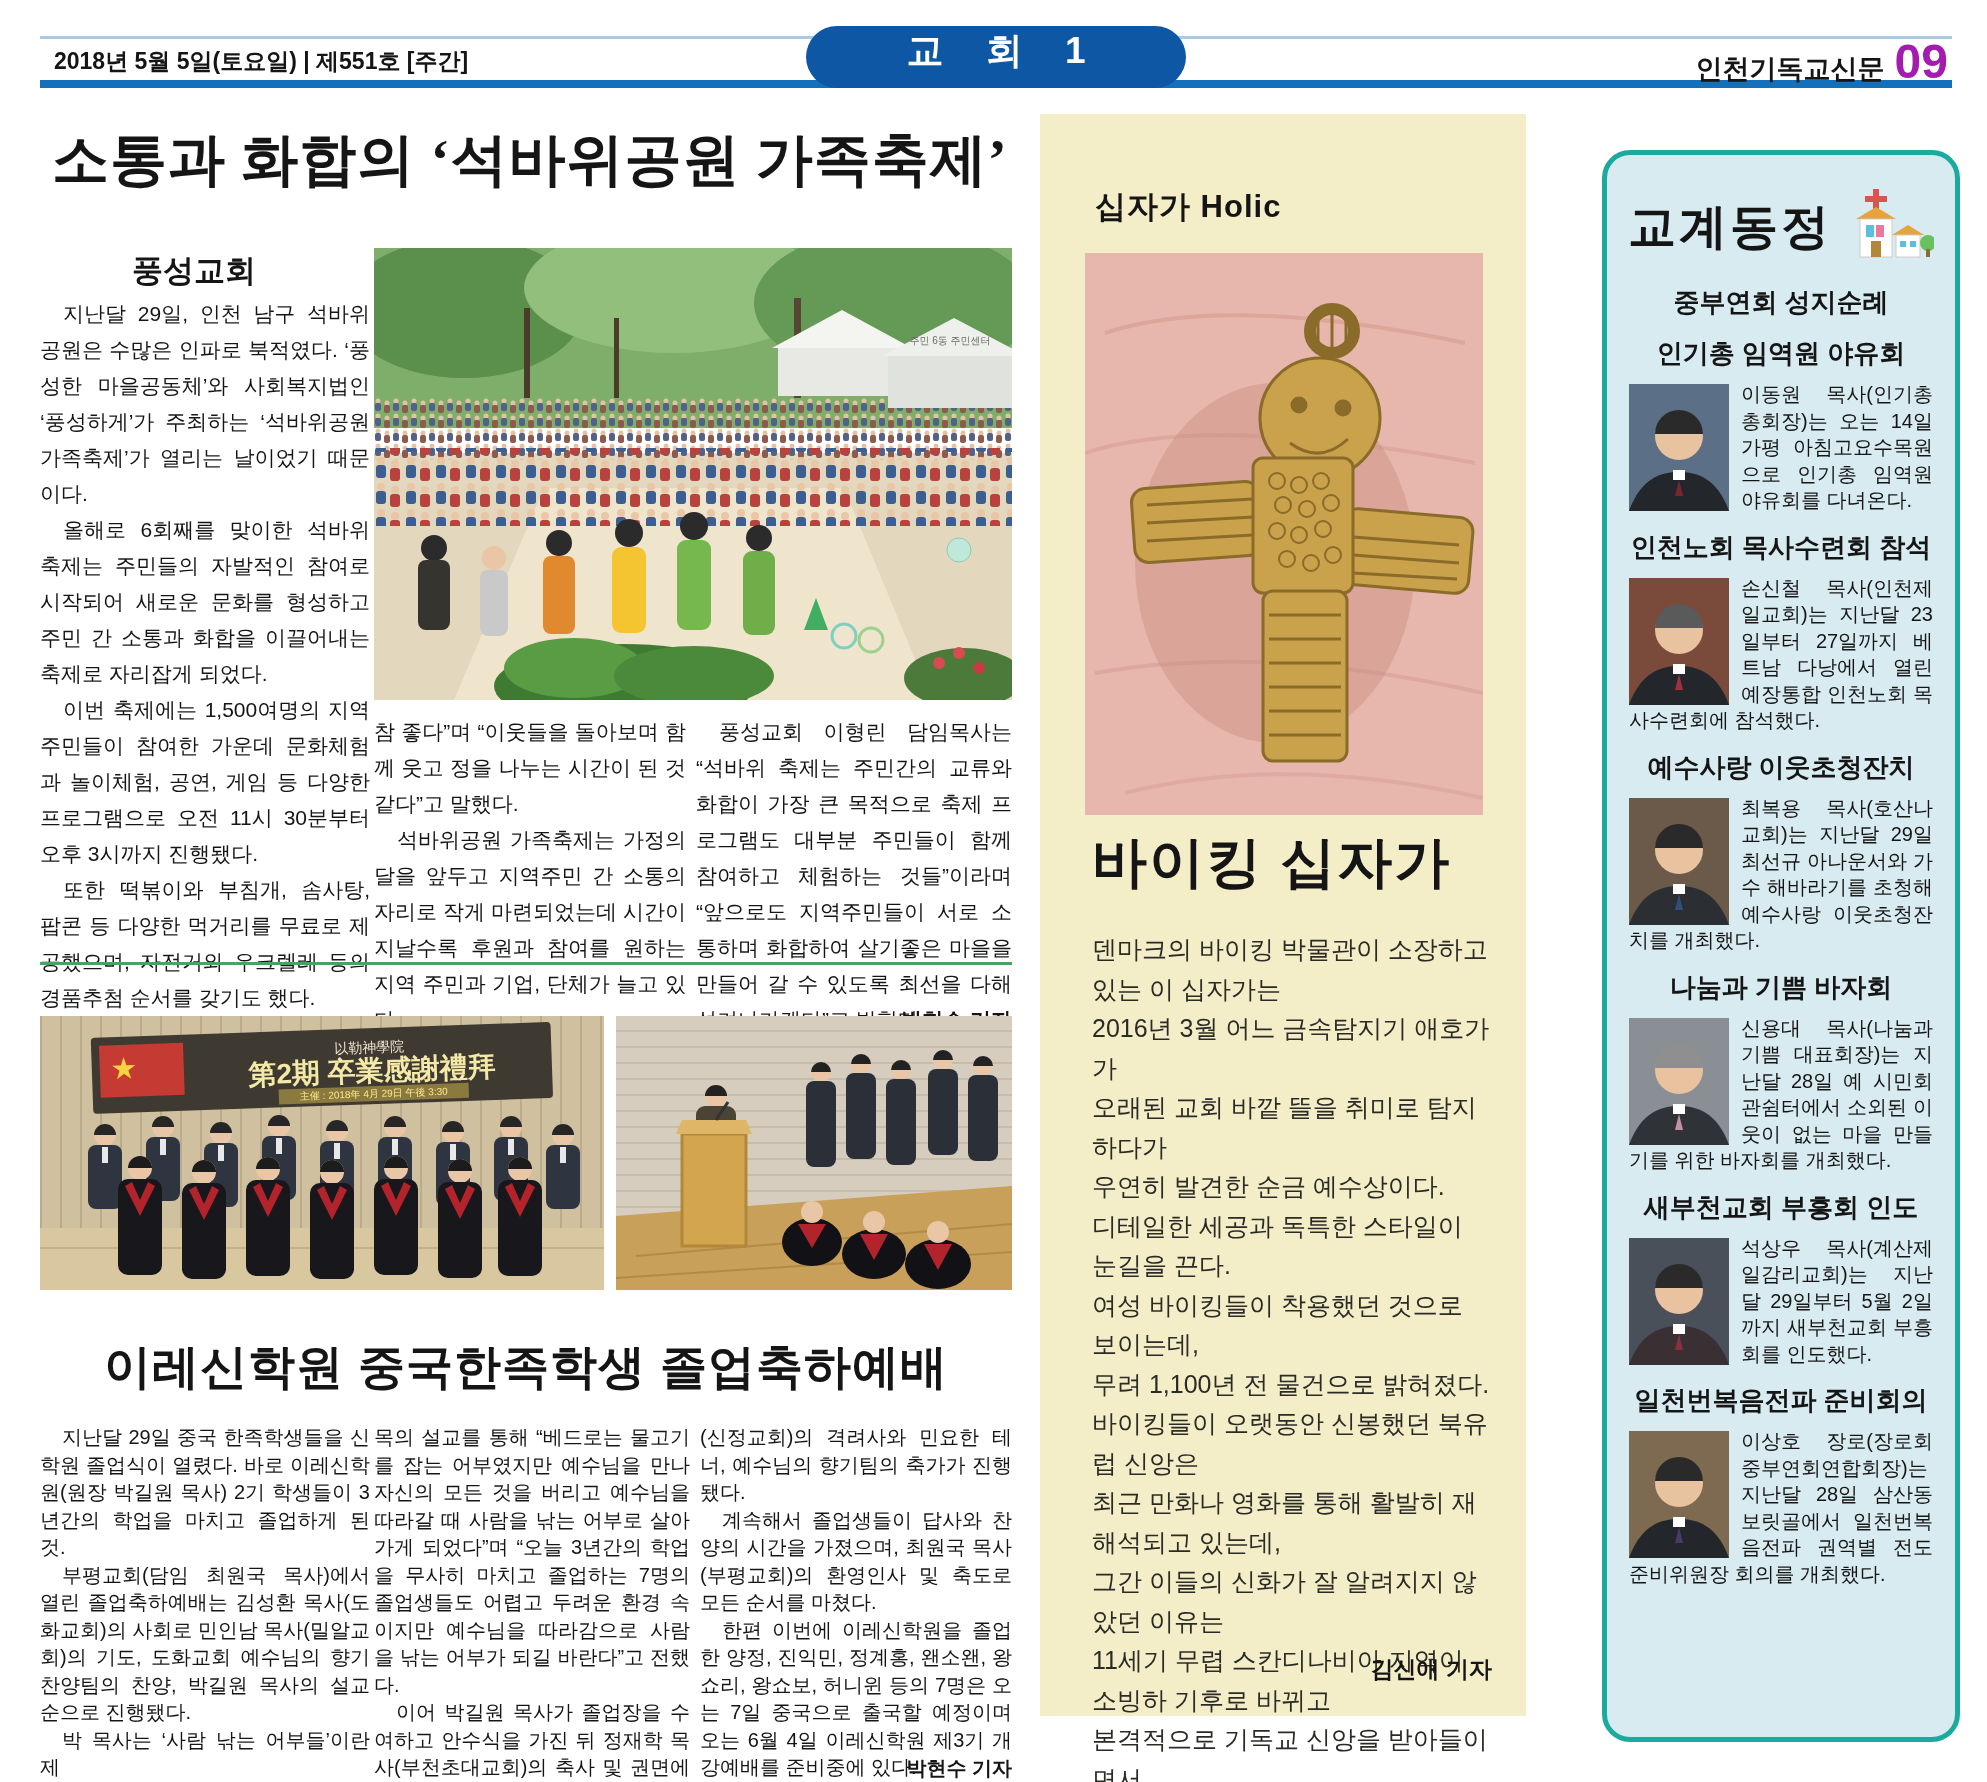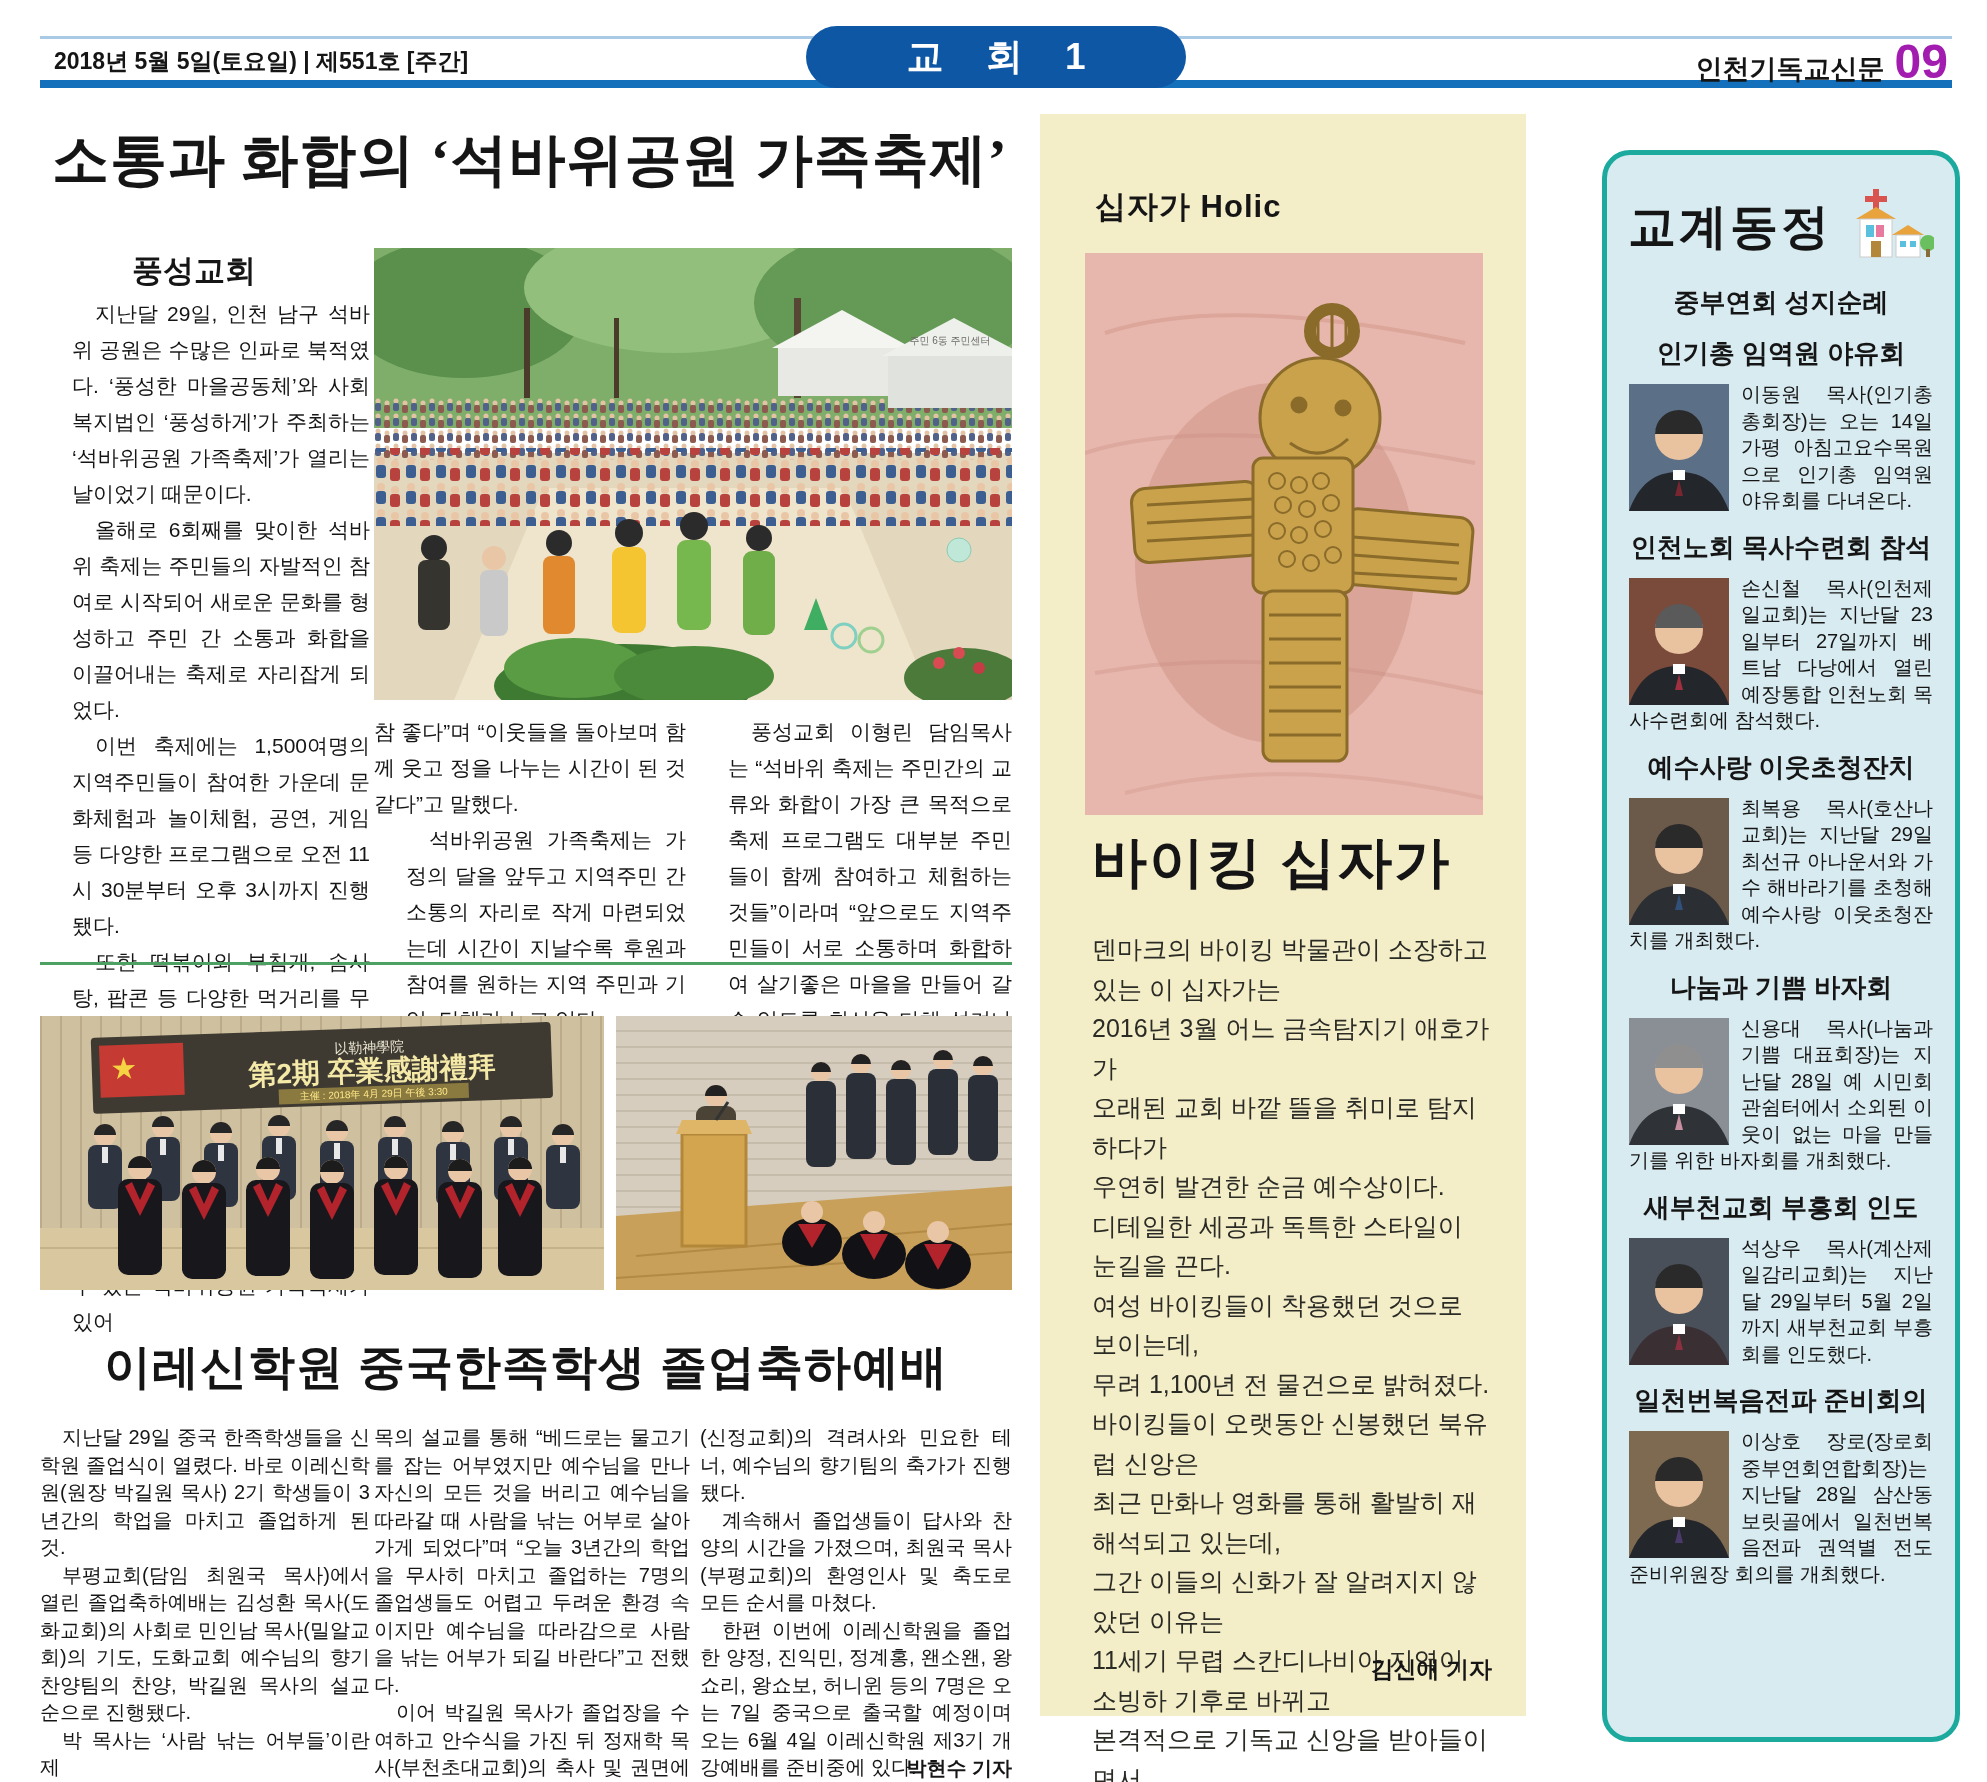--- a/index.html
+++ b/index.html
@@ -8,30 +8,30 @@
 
   
   .header{position:absolute;left:40px;top:34px;width:1912px;height:54px;}
   .header .topline{position:absolute;left:0;top:2px;width:100%;height:3px;background:#a9c9e4;}
   .header .botline{position:absolute;left:0;bottom:0;width:100%;height:8px;background:#1470ba;}
   .header .date-line{position:absolute;left:14px;top:12px;font-size:23px;font-weight:bold;letter-spacing:0px;}
   .header .brand{position:absolute;right:4px;top:4px;display:flex;align-items:baseline;gap:10px;text-align:right;}
   .header .paper-name{font-size:27px;font-weight:bold;}
   .header .page-number{font-size:48px;font-weight:bold;color:#a21caf;line-height:1;}
   .section-pill{position:absolute;left:50%;transform:translateX(-50%);top:-8px;width:380px;height:62px;
-        background:#0d57a5;border-radius:34px;display:flex;align-items:center;justify-content:center;
+        background:#0d57a5;border-radius:34px;display:flex;justify-content:center;
         color:#fff;font-size:37px;font-weight:bold;letter-spacing:16px;text-indent:16px;}
 
   
   .headline1{position:absolute;left:52px;top:122px;width:965px;
         font-family:"Liberation Serif","DejaVu Serif",serif;font-weight:bold;font-size:57px;letter-spacing:1px;}
   .kicker{position:absolute;left:132px;top:250px;font-size:31px;font-weight:bold;}
   .body-txt{font-size:21px;line-height:36px;text-align:justify;}
   .body-txt p{margin:0;}
-  .body-txt p.ind{text-indent:1.1em;margin-left:32px;}
+  .body-txt p.ind{text-indent:1.1em;}
   .a1col1{position:absolute;left:40px;top:296px;width:330px;}
   .a1col2{position:absolute;left:374px;top:714px;width:312px;}
   .a1col3{position:absolute;left:696px;top:714px;width:316px;}
   .reporter1{font-weight:bold;text-align:right;margin-top:-36px;}
   .photo-festival{position:absolute;left:374px;top:248px;width:638px;height:452px;overflow:hidden;}
 
   .divider-green{position:absolute;left:40px;top:962px;width:972px;height:3px;background:#4ca061;}
 
   
   .photo-grad1{position:absolute;left:40px;top:1016px;width:564px;height:274px;overflow:hidden;}

